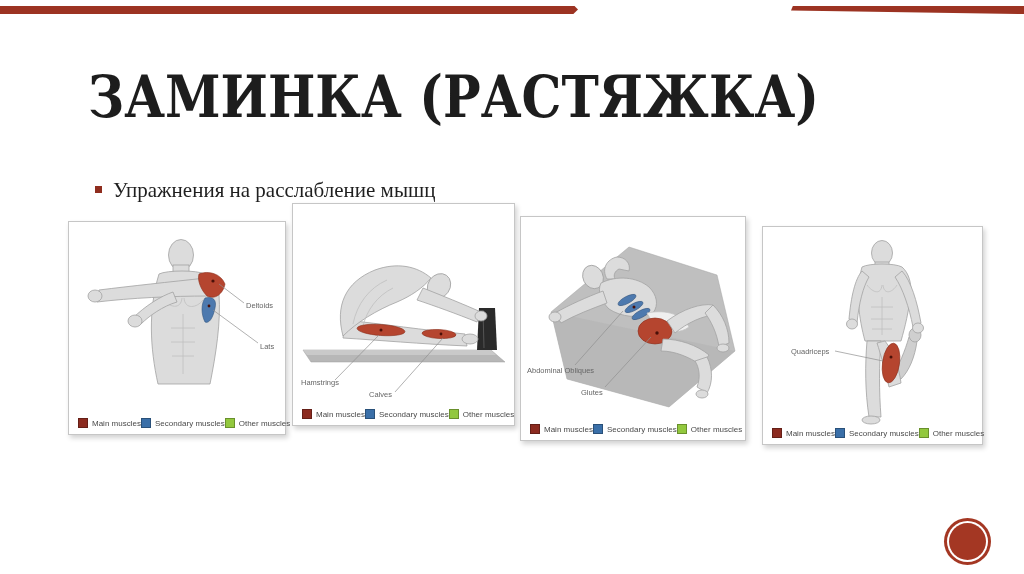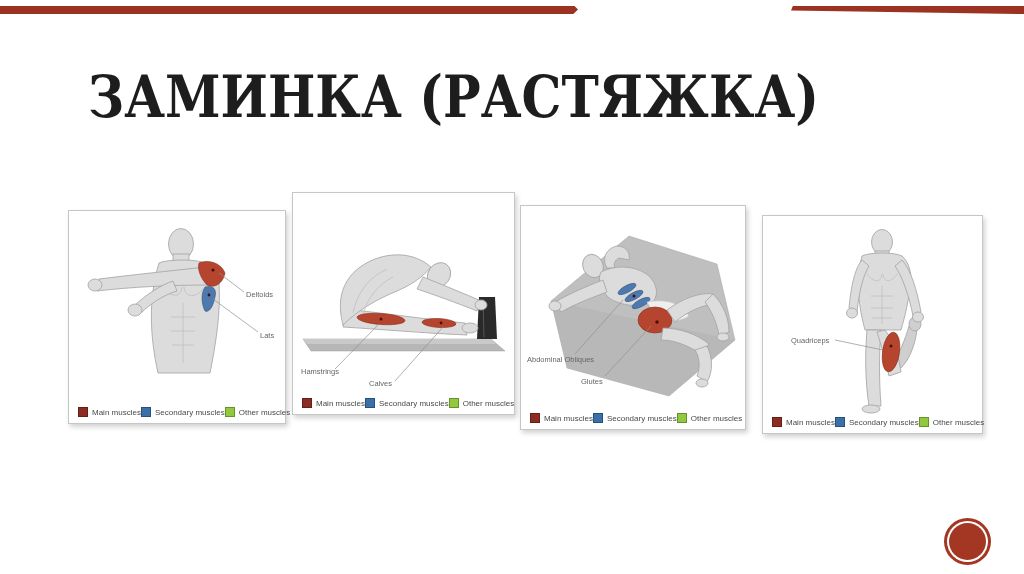--- a/index.html
+++ b/index.html
@@ -17,21 +17,21 @@
   
   .title{position:absolute;left:88px;top:66px;font-family:"DejaVu Serif",serif;
          font-weight:bold;font-size:57px;line-height:1.1;color:#1d1d1d;white-space:nowrap;
          transform:scaleX(.88);transform-origin:left top;letter-spacing:0px;}
   .bullet-row{position:absolute;left:95px;top:178px;display:flex;align-items:flex-start;}
   .bullet-marker{width:7px;height:7px;margin:8px 11px 0 0;flex:none;}
   .bullet-text{font-size:21px;color:#1f1f1f;}
 
   
   .card{position:absolute;background:#fff;border:1px solid #c6c6c6;
-        box-shadow:2px 3px 5px rgba(0,0,0,.18);}
+        box-shadow:2px 3px 5px rgba(0,0,0,.18);margin-top:11px;}
   .card svg{display:block;width:100%;height:100%;}
   .card svg text{font-family:"Liberation Sans",sans-serif;font-size:7.5px;fill:#666;}
   .legend{position:absolute;left:9px;right:9px;bottom:6px;display:flex;
           justify-content:space-between;align-items:center;}
   .li{display:flex;align-items:center;}
   .sw{width:8px;height:8px;border:1px solid rgba(0,0,0,.28);flex:none;}
   .li em{font-style:normal;font-family:"Liberation Sans",sans-serif;font-size:8px;
          color:#4a4a4a;margin-left:4px;white-space:nowrap;}
 
   .body-shape{fill:#dcdcdc;stroke:#a2a2a2;stroke-width:.8;}
@@ -45,20 +45,24 @@
 </head>
 <body>
 
 <div class="slide">
 
   <div class="tape tape-left" style="background-color: rgb(156, 51, 34);"></div>
   <div class="tape tape-right" style="background-color: rgb(156, 51, 34);"></div>
 
   <div class="title">ЗАМИНКА (РАСТЯЖКА)</div>
 
+  <div class="bullet-row">
+    <span class="bullet-marker" style="background-color: rgb(143, 45, 30);"></span>
+    <span class="bullet-text">Упражнения на расслабление мышц</span>
+  </div>
 
   <div class="card" style="left:68px;top:210px;width:216px;height:212px;">
     <svg viewBox="0 0 216 212">
       <g>
         <ellipse class="body-shape" cx="112" cy="33" rx="12.5" ry="15.5"></ellipse>
         <rect class="body-shape" x="104" y="43" width="16" height="11"></rect>
         <path class="body-shape" d="M90,52 C98,48 128,48 136,52 C146,57 149,64 150,72 C152,100 147,132 141,162 L89,162 C81,126 79,88 90,52 Z"></path>
         <path class="detail" d="M94,76 C100,86 112,88 113,76"></path>
         <path class="detail" d="M115,76 C116,88 128,86 134,78"></path>
         <line class="detail" x1="114" y1="92" x2="114" y2="152"></line>

